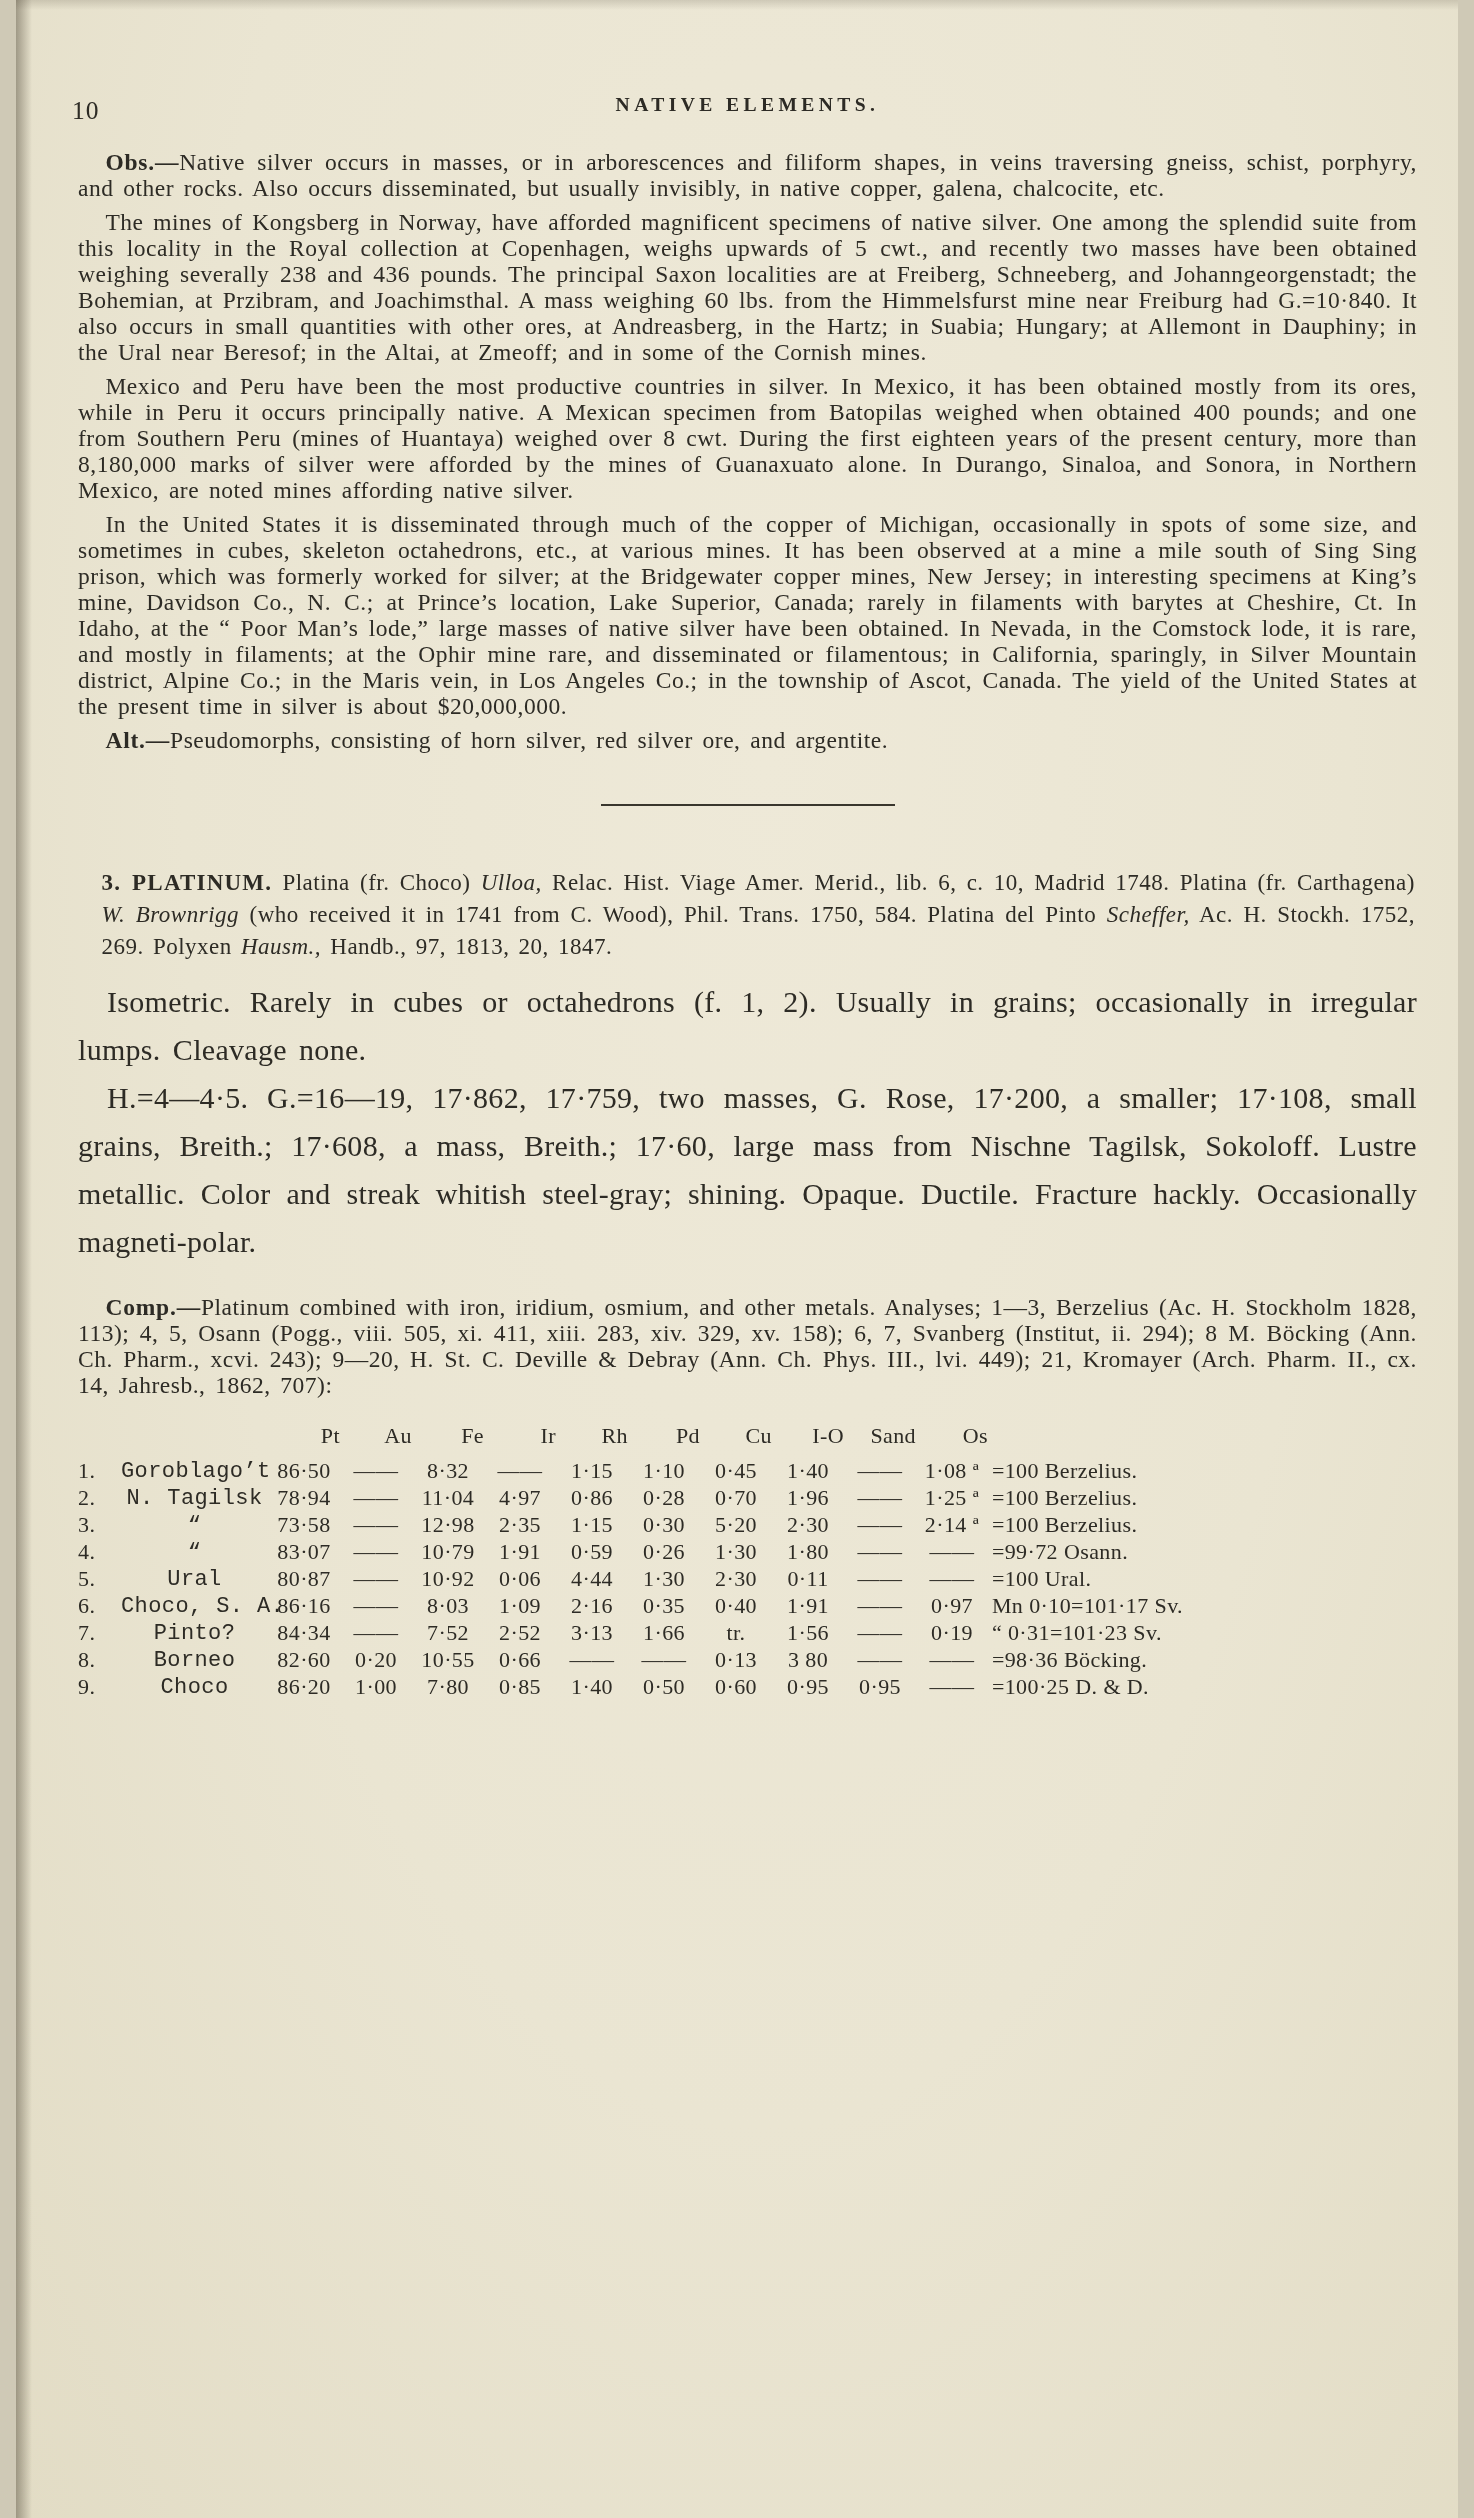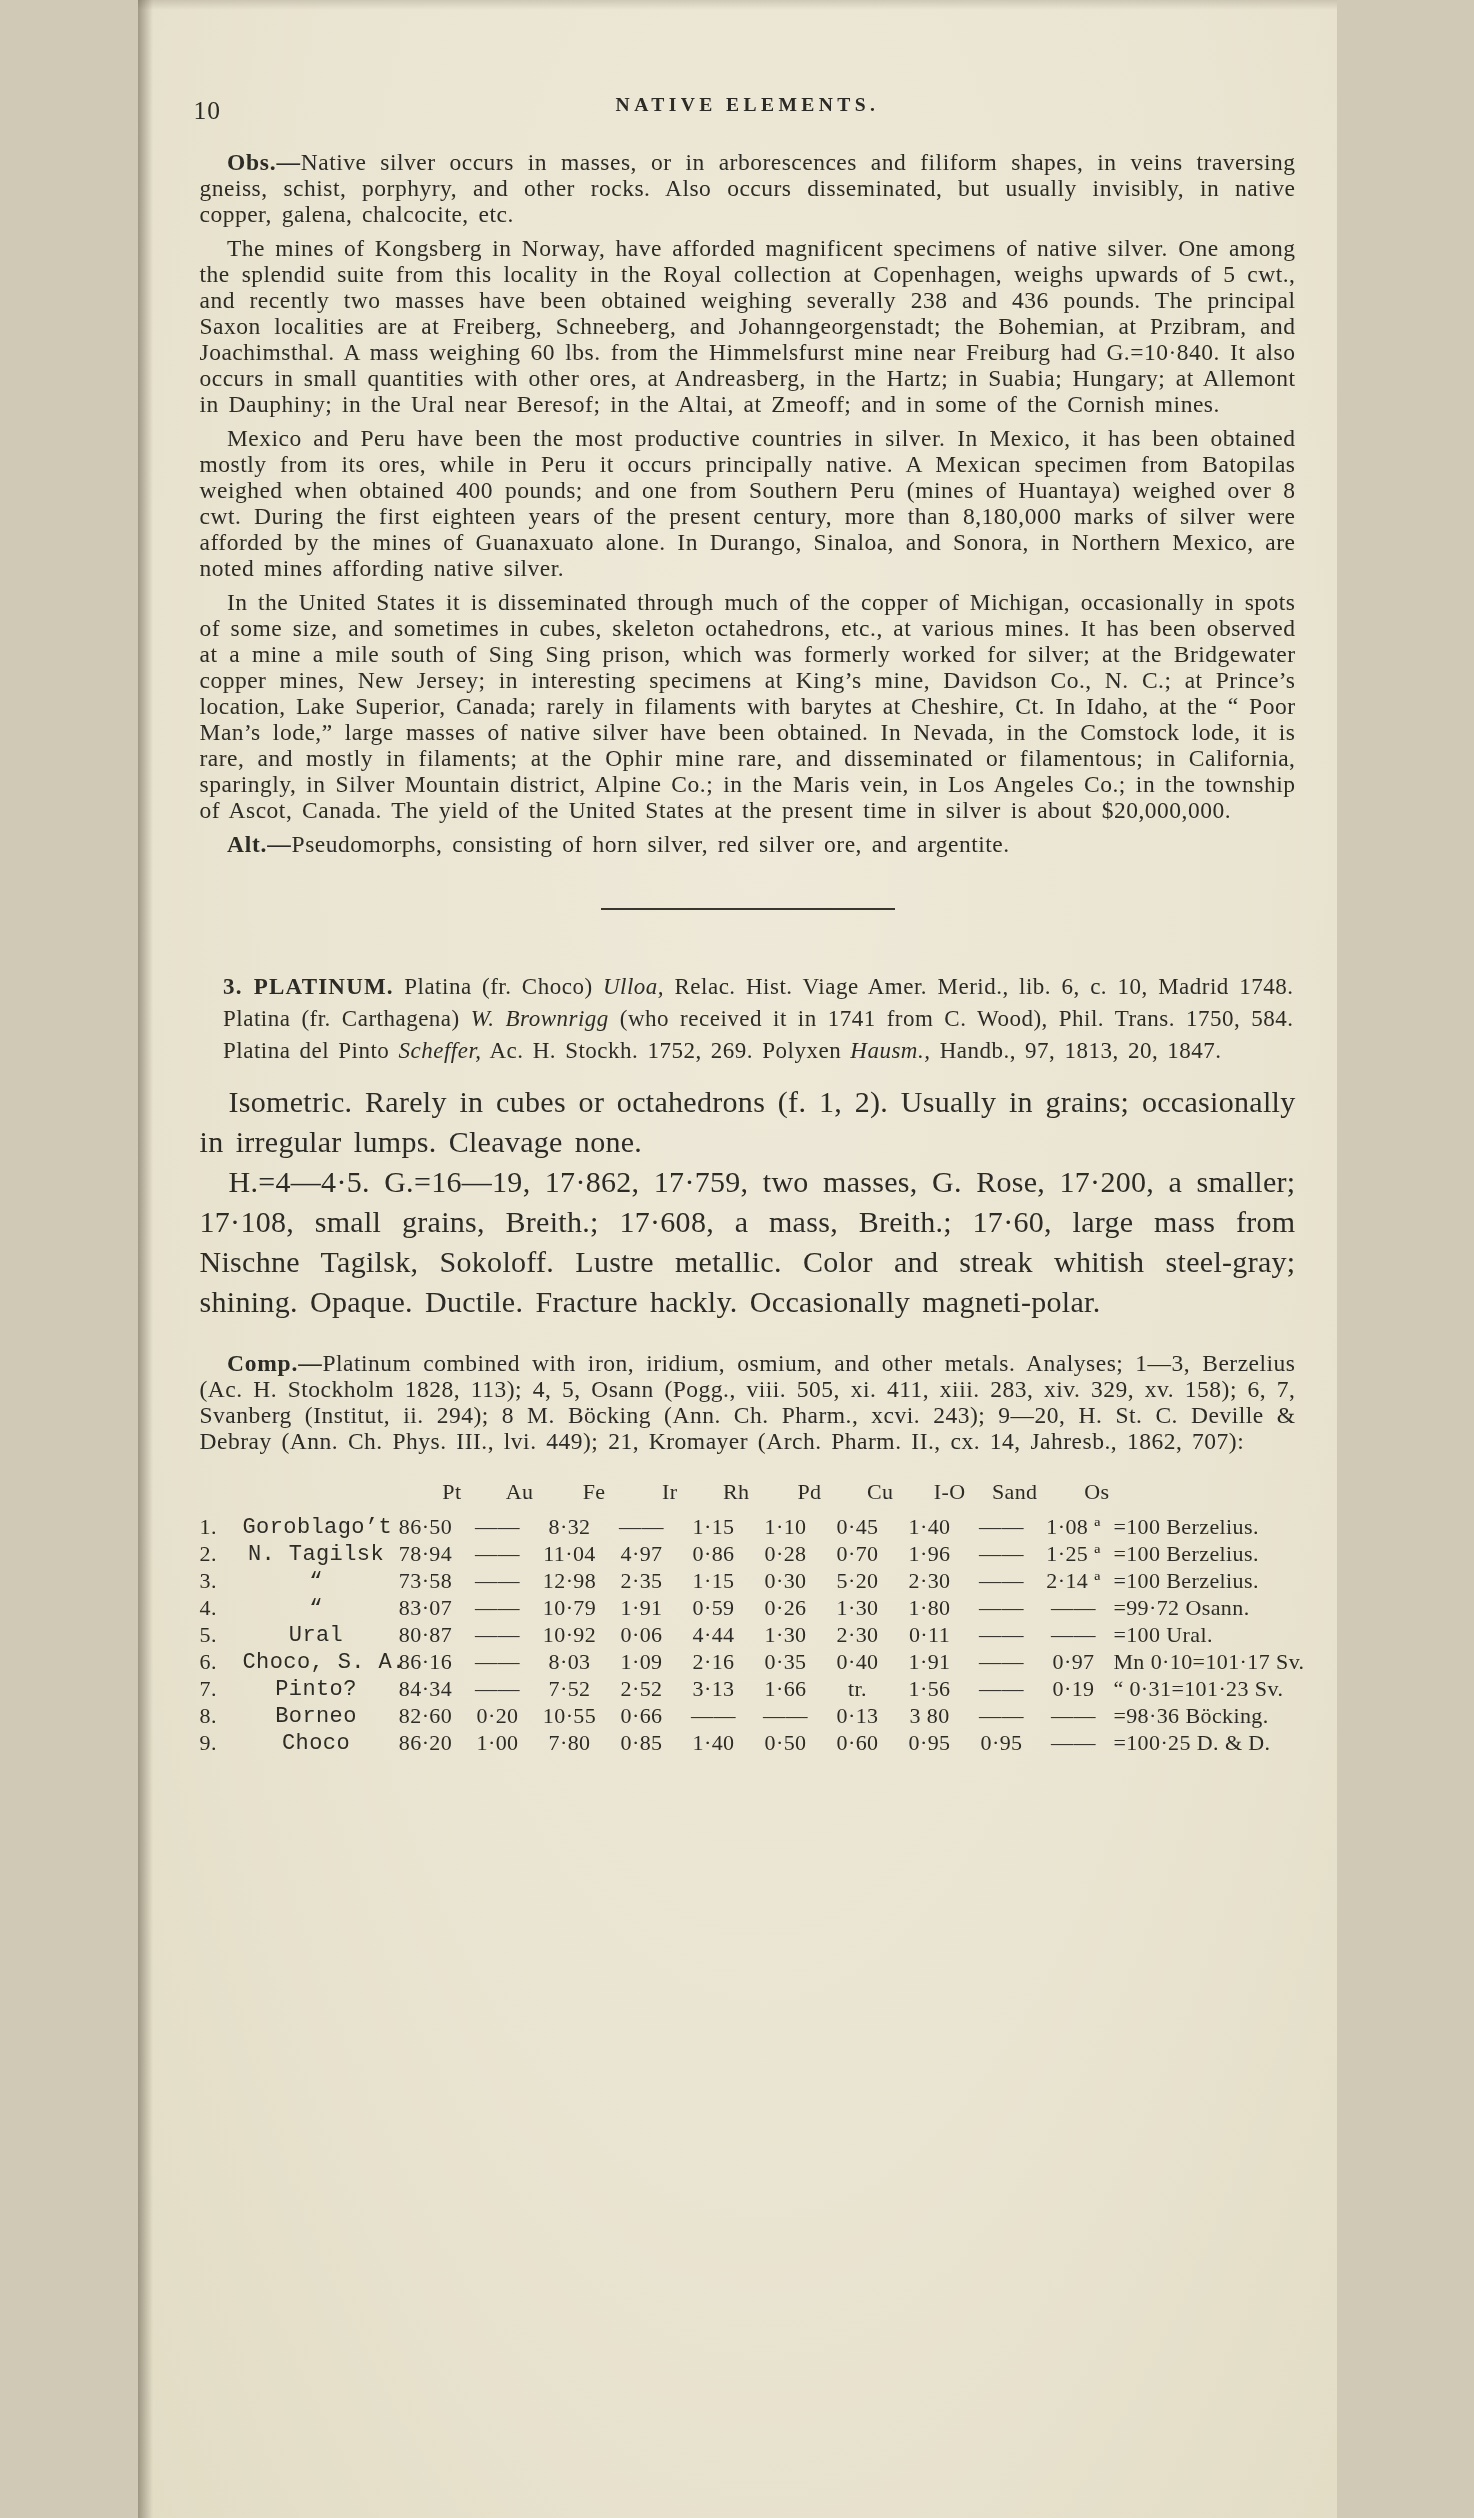--- a/index.html
+++ b/index.html
@@ -1,18 +1,18 @@
 <!DOCTYPE html>
 <html><head>
 <meta charset="utf-8">
 <style>
   html,body { margin:0; padding:0; background:#cfc9b6; }
   .page {
     position:relative;
-    width:1199px;
+    width:1442px;
     height:2519px;
     margin:0 auto;
     box-sizing:border-box;
     padding:94px 41px 0 62px;
     background:
       radial-gradient(ellipse at 52% 30%, #eee9d8 0%, #eae5d2 55%, #e2dcc5 100%);
     color:#2d2b25;
     font-family:"Liberation Serif","DejaVu Serif",serif;
     overflow:hidden;
   }
@@ -53,21 +53,21 @@
   .citation {
     font-size:23px; line-height:32px;
     padding-left:23.5px; padding-right:2px;
     text-align:justify;
     letter-spacing:0.5px; word-spacing:2.9px;
     margin-bottom:15.7px;
   }
   .citation b { letter-spacing:1.2px; }
 
   .desc {
-    font-size:30px; line-height:40px;
+    font-size:30px; line-height:48px;
     text-align:justify; text-indent:29px;
     letter-spacing:0.3px; word-spacing:4.4px;
   }
 
   .comp { margin-top:27.4px; }
 
   .analyses {
     margin-top:25.5px;
     border-collapse:collapse;
     table-layout:fixed;

